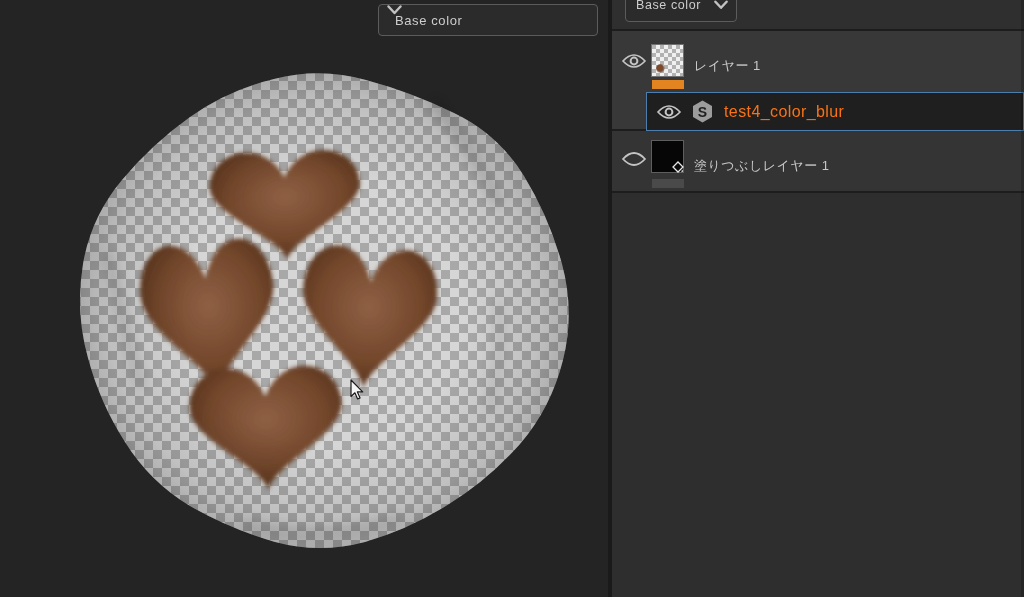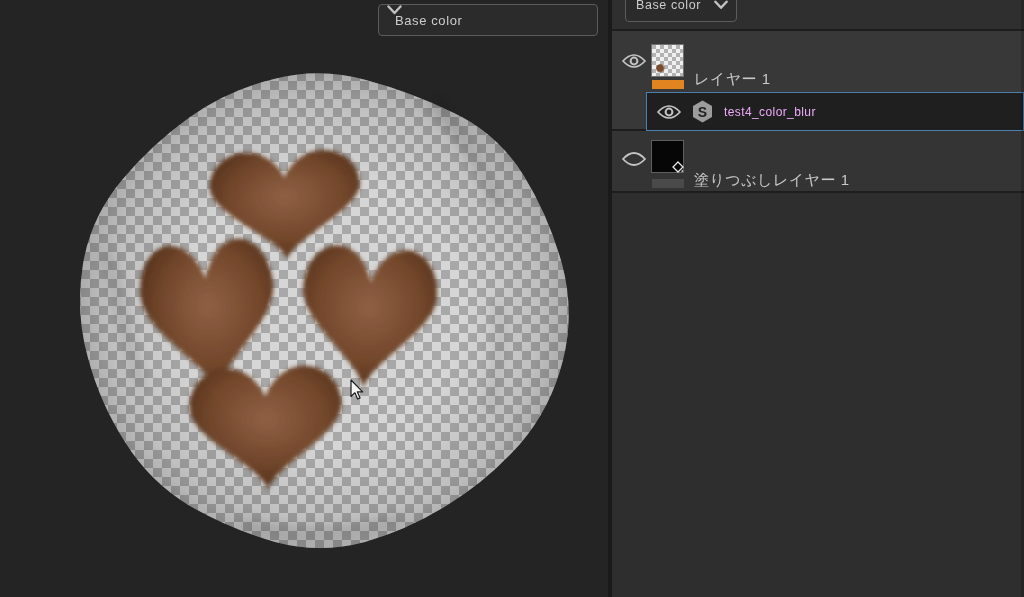--- a/index.html
+++ b/index.html
@@ -24,29 +24,29 @@
 
   .layer-group { position:relative; height:100px; background:#383838; border-bottom:2px solid #1d1d1d; }
   .layer-main  { position:relative; height:61px; }
   .eye-btn { position:absolute; left:9px; width:26px; height:18px; top:21px; cursor:pointer; }
   .thumb { position:absolute; left:39px; top:13px; width:33px; height:33px; border:1px solid #707070; }
   .thumb-checker { background-image:conic-gradient(#f0f0f0 90deg, #b2b2b2 90deg 180deg, #f0f0f0 180deg 270deg, #b2b2b2 270deg);
                    background-size:8px 8px; }
   .thumb-smudge { position:absolute; left:4px; bottom:3px; width:9px; height:9px; border-radius:50%;
                   background:radial-gradient(circle at 45% 45%, #7a4a2e 0 45%, rgba(122,74,46,0) 75%); }
   .thumb-black { background:#060606; border:1px solid #5e5e5e; }
-  .layer-label { position:absolute; left:82px; top:18px; height:61px; display:flex; align-items:center;
-                 color:#c8c8c8; font-size:15px; letter-spacing:0.5px; }
+  .layer-label { position:absolute; left:82px; top:4px; height:61px; display:flex; align-items:center;
+                 color:#c8c8c8; font-size:13px; letter-spacing:0.5px; }
   .chan-bar { position:absolute; left:40px; top:49px; width:32px; height:9px; }
 
   .sub-row { position:absolute; left:34px; right:0; top:61px; height:39px;
              background:#1f1f1f; border:1px solid #4d7ead; display:flex; align-items:center; cursor:pointer; }
   .sub-row .eye-btn { position:relative; left:auto; top:auto; margin-left:9px; }
   .s-icon { margin-left:10px; }
-  .sub-label { margin-left:11px; color:#f0abfc; font-size:12px; letter-spacing:0.4px; }
+  .sub-label { margin-left:11px; color:#f97316; font-size:16px; letter-spacing:0.4px; }
 
   .fill-row { position:relative; height:62px; background:#343434; border-bottom:2px solid #1d1d1d; }
   .fill-row .eye-btn { top:19px; }
   .fill-row .thumb { top:9px; }
   .fill-row .layer-label { height:62px;text-align:right; }
   .fill-row .chan-bar { top:48px; }
   .bucket { position:absolute; right:-2px; bottom:-2px; }
 
   #panel-right-shade { position:absolute; right:0; top:0; width:3px; height:597px; background:rgba(0,0,0,0.18); }
   #vp-panel-divider { position:absolute; left:608px; top:0; width:4px; height:597px; background:#1a1a1a; }

